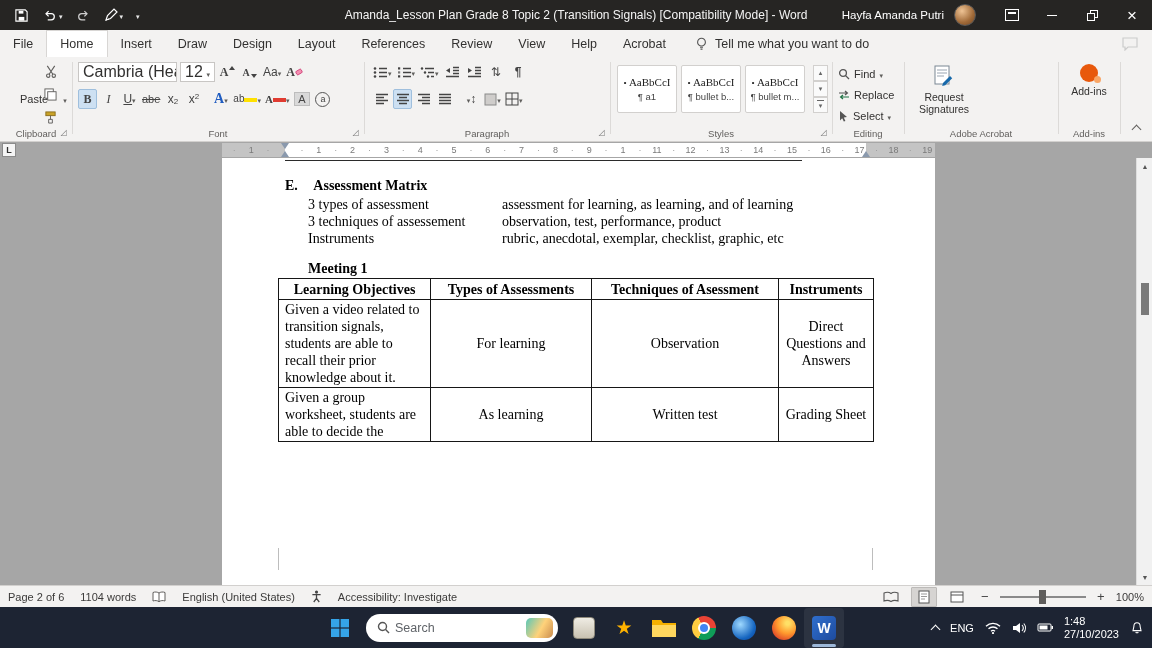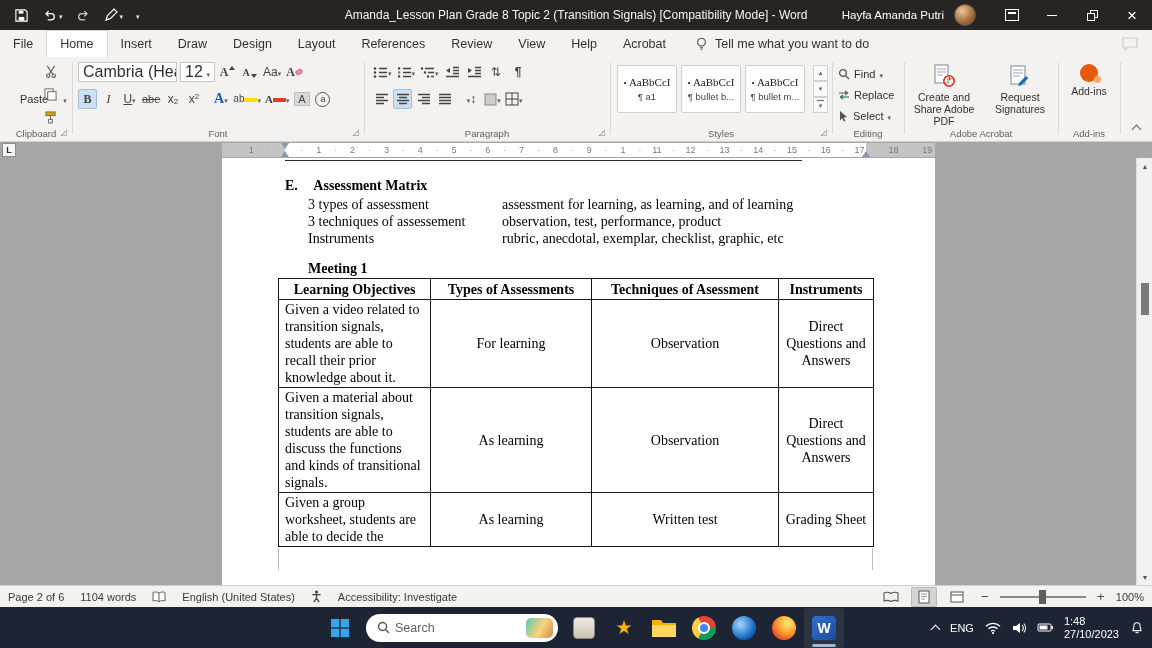--- a/index.html
+++ b/index.html
@@ -509,29 +509,20 @@
         </div>
       </div>
       <div class="glabel">Editing</div>
     </div>
     <div class="rgsep" style="left:904px"></div>
 
     <div class="rgroup" style="left:904px;width:154px">
       <div class="acrorow">
         <div class="bigbtn">
           <svg width="24" height="24" viewBox="0 0 24 24">
-              <rect x="3" y="1" width="13" height="18" fill="#fff" stroke="#7b8794"></rect>
-              <path d="M5 5h9M5 8h9M5 11h6" stroke="#9aa5b1"></path>
-              <circle cx="17" cy="17" r="5.2" fill="none" stroke="#e4330f" stroke-width="1.6"></circle>
-              <path d="M17 13l2.4 1.8-2.4 1.6z" fill="#e4330f"></path>
-            </svg>
-          <span>Create and Share Adobe PDF</span>
-        </div>
-        <div class="bigbtn">
-          <svg width="24" height="24" viewBox="0 0 24 24">
               <rect x="3" y="2" width="14" height="18" fill="#fff" stroke="#7b8794"></rect>
               <path d="M5 6h10M5 9h10M5 12h7" stroke="#9aa5b1"></path>
               <path d="M11 19l7-7 2.2 2.2-7 7-3 .8z" fill="#1769aa"></path>
             </svg>
           <span>Request Signatures</span>
         </div>
       </div>
       <div class="glabel">Adobe Acrobat</div>
     </div>
     <div class="rgsep" style="left:1058px"></div>
@@ -637,26 +628,20 @@
           <th>Types of Assessments</th>
           <th>Techniques of Asessment</th>
           <th>Instruments</th>
         </tr>
         <tr style="height:87px">
           <td class="obj">Given a video related to transition signals, students are able to recall their prior knowledge about it.</td>
           <td class="ctr">For learning</td>
           <td class="ctr">Observation</td>
           <td class="ctr">Direct Questions and Answers</td>
         </tr>
-        <tr style="height:100px">
-          <td class="obj">Given a material about transition signals, students are able to discuss the functions and kinds of transitional signals.</td>
-          <td class="ctr">As learning</td>
-          <td class="ctr">Observation</td>
-          <td class="ctr">Direct Questions and Answers</td>
-        </tr>
         <tr style="height:51px">
           <td class="obj">Given a group worksheet, students are able to decide the</td>
           <td class="ctr">As learning</td>
           <td class="ctr">Written test</td>
           <td class="ctr">Grading Sheet</td>
         </tr>
       </tbody>
         </table>
 
       <span class="bmark" style="left:56px"></span>

